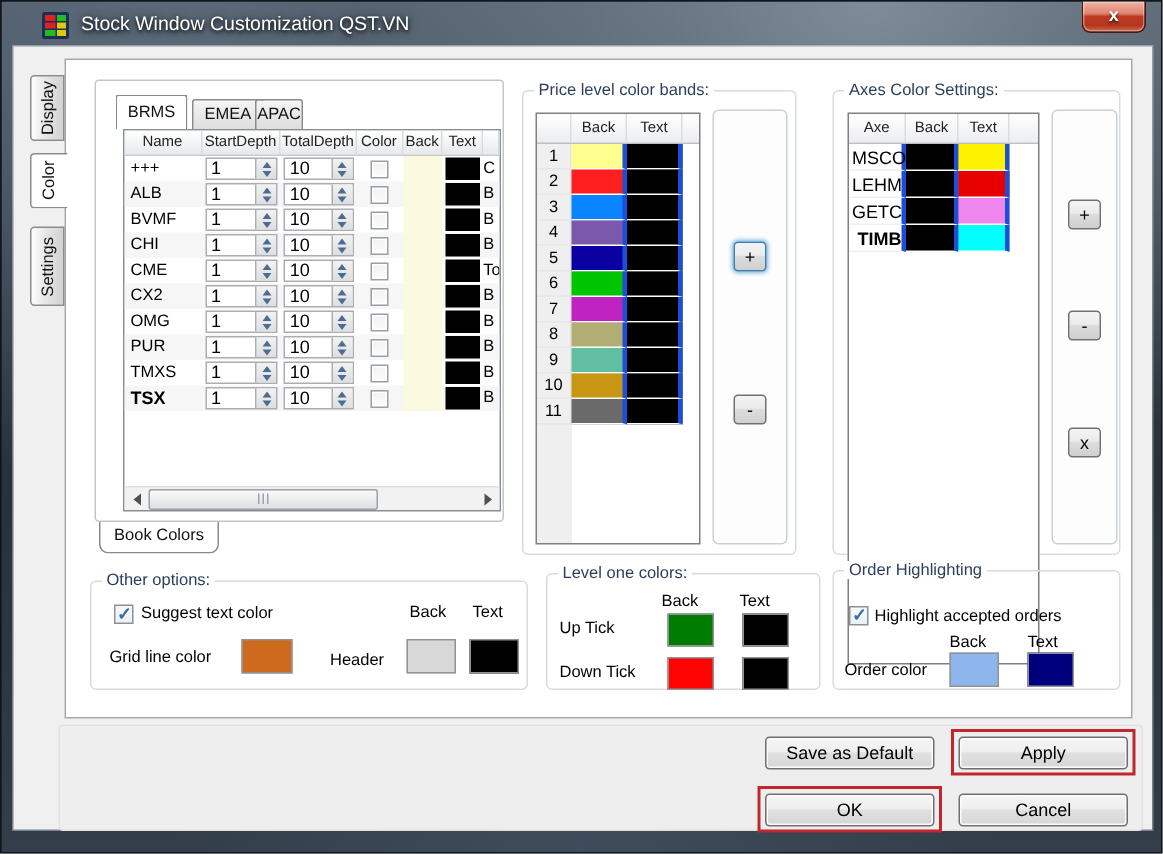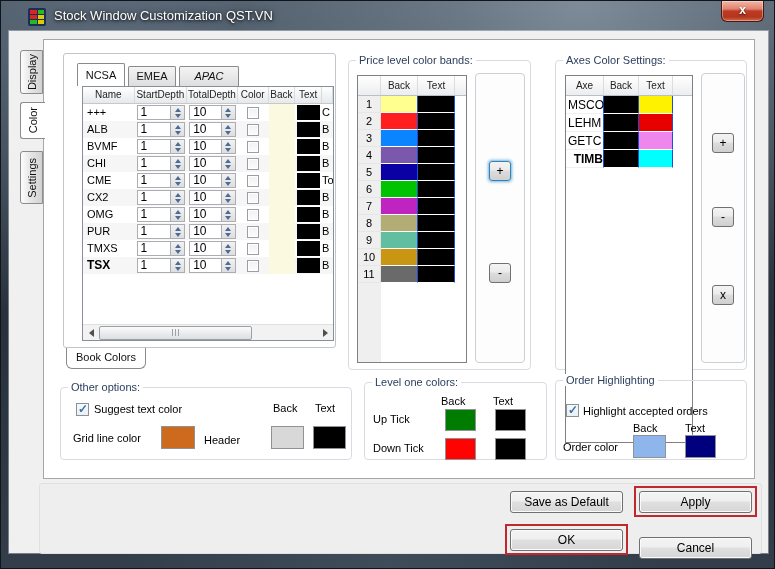--- a/index.html
+++ b/index.html
@@ -48,21 +48,21 @@
 
   
   .book-panel { position:absolute; left:19px; top:13px; width:273px; height:295px;
     border:1px solid #C2C6CA; border-radius:3px; background:#FFFFFF; }
   .htab { position:absolute; border:1px solid #8A8A8A; border-bottom:none;
     border-radius:2px 2px 0 0; font-size:11px; text-align:center; cursor:pointer;
     background:linear-gradient(#F4F4F4,#DEDEDE); color:#111; }
   .htab.active { background:#FFFFFF; z-index:2; }
   .rt0 { left:13px; top:9px;  width:48px; height:23px; line-height:22px; }
   .rt1 { left:64px; top:12px; width:48px; height:20px; line-height:18px; }
-  .rt2 { left:115px; top:12px; width:60px; height:20px; line-height:18px;font-style:italic; }
+  .rt2 { left:106px; top:12px; width:32px; height:20px; line-height:18px; }
 
   .grid-frame { position:absolute; left:18px; top:32px; width:252px; height:255px;
     border:1px solid #878F98; background:#FFFFFF; overflow:hidden; }
   .grid-header { display:flex; height:17px;
     background:linear-gradient(#FFFFFF,#F2F3F4 55%,#E6E8EA);
     border-bottom:1px solid #C5C9CD; font-size:10px; color:#222; }
   .grid-header > div { border-right:1px solid #D9DCDE; text-align:center; line-height:16px;
     overflow:hidden; white-space:nowrap; }
   .c-name{width:52px;} .c-start{width:53px;} .c-total{width:51px;}
   .c-color{width:31px;} .c-back{width:27px;} .c-text{width:27px;} .c-more{width:11px;}
@@ -120,21 +120,21 @@
   .bands-table { left:8px; top:14px; width:110px; height:288px;
     background:linear-gradient(90deg,#EFEFEF 0,#EFEFEF 23px,#FFF 23px); }
   .axes-table { left:9px; top:14px; width:128px; height:368px; }
   .chead { display:flex; height:20px; background:linear-gradient(#FFFFFF,#ECEDEF);
     border-bottom:1px solid #BBBFC3; font-size:10px; color:#222; }
   .chead > div { border-right:1px solid #DADDE0; text-align:center; line-height:19px; }
   .bands-table .h-num{width:23px;} .bands-table .h-back{width:37px;} .bands-table .h-text{width:37px;}
   .axes-table .h-axe{width:38px;} .axes-table .h-back{width:35px;} .axes-table .h-text{width:34px;}
   .crow { display:flex; height:17px; font-size:11px; cursor:default; }
   .axes-table .crow { height:18px; font-size:12px; }
-  .crow > div { border-right:1px solid #1d4ed8; border-bottom:1px solid #fff; }
+  .crow > div { border-right:3px solid #1d4ed8; border-bottom:1px solid #fff; }
   .b-num { width:23px; text-align:center; line-height:16px; color:#000;
     border-right:1px solid #E2E2E2 !important; border-bottom:1px solid #E6E6E6 !important; }
   .b-back { width:37px; } .b-text { width:37px; }
   .a-axe { width:38px; padding:2px 0 0 2px; color:#000; background:#fff;
     border-bottom:1px solid #F0F0F0 !important; }
   .a-axe.bold { font-weight:bold;text-align:right; }
   .a-back { width:35px; } .a-text { width:34px; }
 
   .strip { position:absolute; border:1px solid #CBD0D5; border-radius:4px; background:#FDFDFD; }
   .strip-bands { left:126px; top:12px; width:50px; height:290px; }
@@ -193,21 +193,21 @@
     <div class="vtab t1 active" id="vt1">
         <span>Color</span>
       </div>
     <div class="vtab t2" id="vt2">
         <span>Settings</span>
       </div>
 
     <div class="page">
 
       <div class="book-panel">
-        <div class="htab rt0 active">NCSA</div>
+        <div class="htab rt0 active">BRMS</div>
         <div class="htab rt1">EMEA</div>
         <div class="htab rt2">APAC</div>
 
         <div class="grid-frame">
           <div class="grid-header">
             <div class="c-name">Name</div>
             <div class="c-start">StartDepth</div>
             <div class="c-total">TotalDepth</div>
             <div class="c-color">Color</div>
             <div class="c-back">Back</div>
@@ -659,21 +659,21 @@
       </div>
 
       <div class="group other-group">
         <span class="group-title">Other options:</span>
         <span class="checkbox checked" style="left:15px;top:15px"></span>
         <span class="lbl" style="left:33px;top:15px">Suggest  text color</span>
         <span class="lbl" style="left:212px;top:14px">Back</span>
         <span class="lbl" style="left:254px;top:14px">Text</span>
         <span class="lbl" style="left:12px;top:44px">Grid line color</span>
         <span class="swatch" style="left: 100px; top: 38px; width: 34px; height: 23px; background: rgb(205, 106, 29);"></span>
-        <span class="lbl" style="left:143px;top:46px">Header</span>
+        <span class="lbl" style="left:159px;top:46px">Header</span>
         <span class="swatch" style="left: 210px; top: 38px; width: 33px; height: 23px; background: rgb(216, 216, 216);"></span>
         <span class="swatch" style="left: 252px; top: 38px; width: 33px; height: 23px; background: rgb(0, 0, 0);"></span>
       </div>
 
       <div class="group level-group">
         <span class="group-title">Level one colors:</span>
         <span class="lbl" style="left:76px;top:12px">Back</span>
         <span class="lbl" style="left:128px;top:12px">Text</span>
         <span class="lbl" style="left:8px;top:30px">Up Tick</span>
         <span class="swatch" style="left: 80px; top: 26px; width: 31px; height: 22px; background: rgb(0, 124, 0);"></span>
@@ -693,19 +693,19 @@
         <span class="swatch" style="left: 77px; top: 54px; width: 33px; height: 23px; background: rgb(143, 182, 236);"></span>
         <span class="swatch" style="left: 129px; top: 54px; width: 31px; height: 23px; background: rgb(0, 0, 126);"></span>
       </div>
 
     </div>
 
     <div class="footer">
       <button class="wbtn" style="left:599px;top:7px">Apply</button>
       <button class="wbtn" style="left:470px;top:7px">Save as Default</button>
       <button class="wbtn" style="left:470px;top:45px">OK</button>
-      <button class="wbtn" style="left:599px;top:53px">Cancel</button>
+      <button class="wbtn" style="left:599px;top:45px">Cancel</button>
       <div class="annot an-apply" style="border-color: rgb(193, 39, 45);"></div>
       <div class="annot an-ok" style="border-color: rgb(193, 39, 45);"></div>
     </div>
 
   </div>
 </div>
 
 </body></html>

